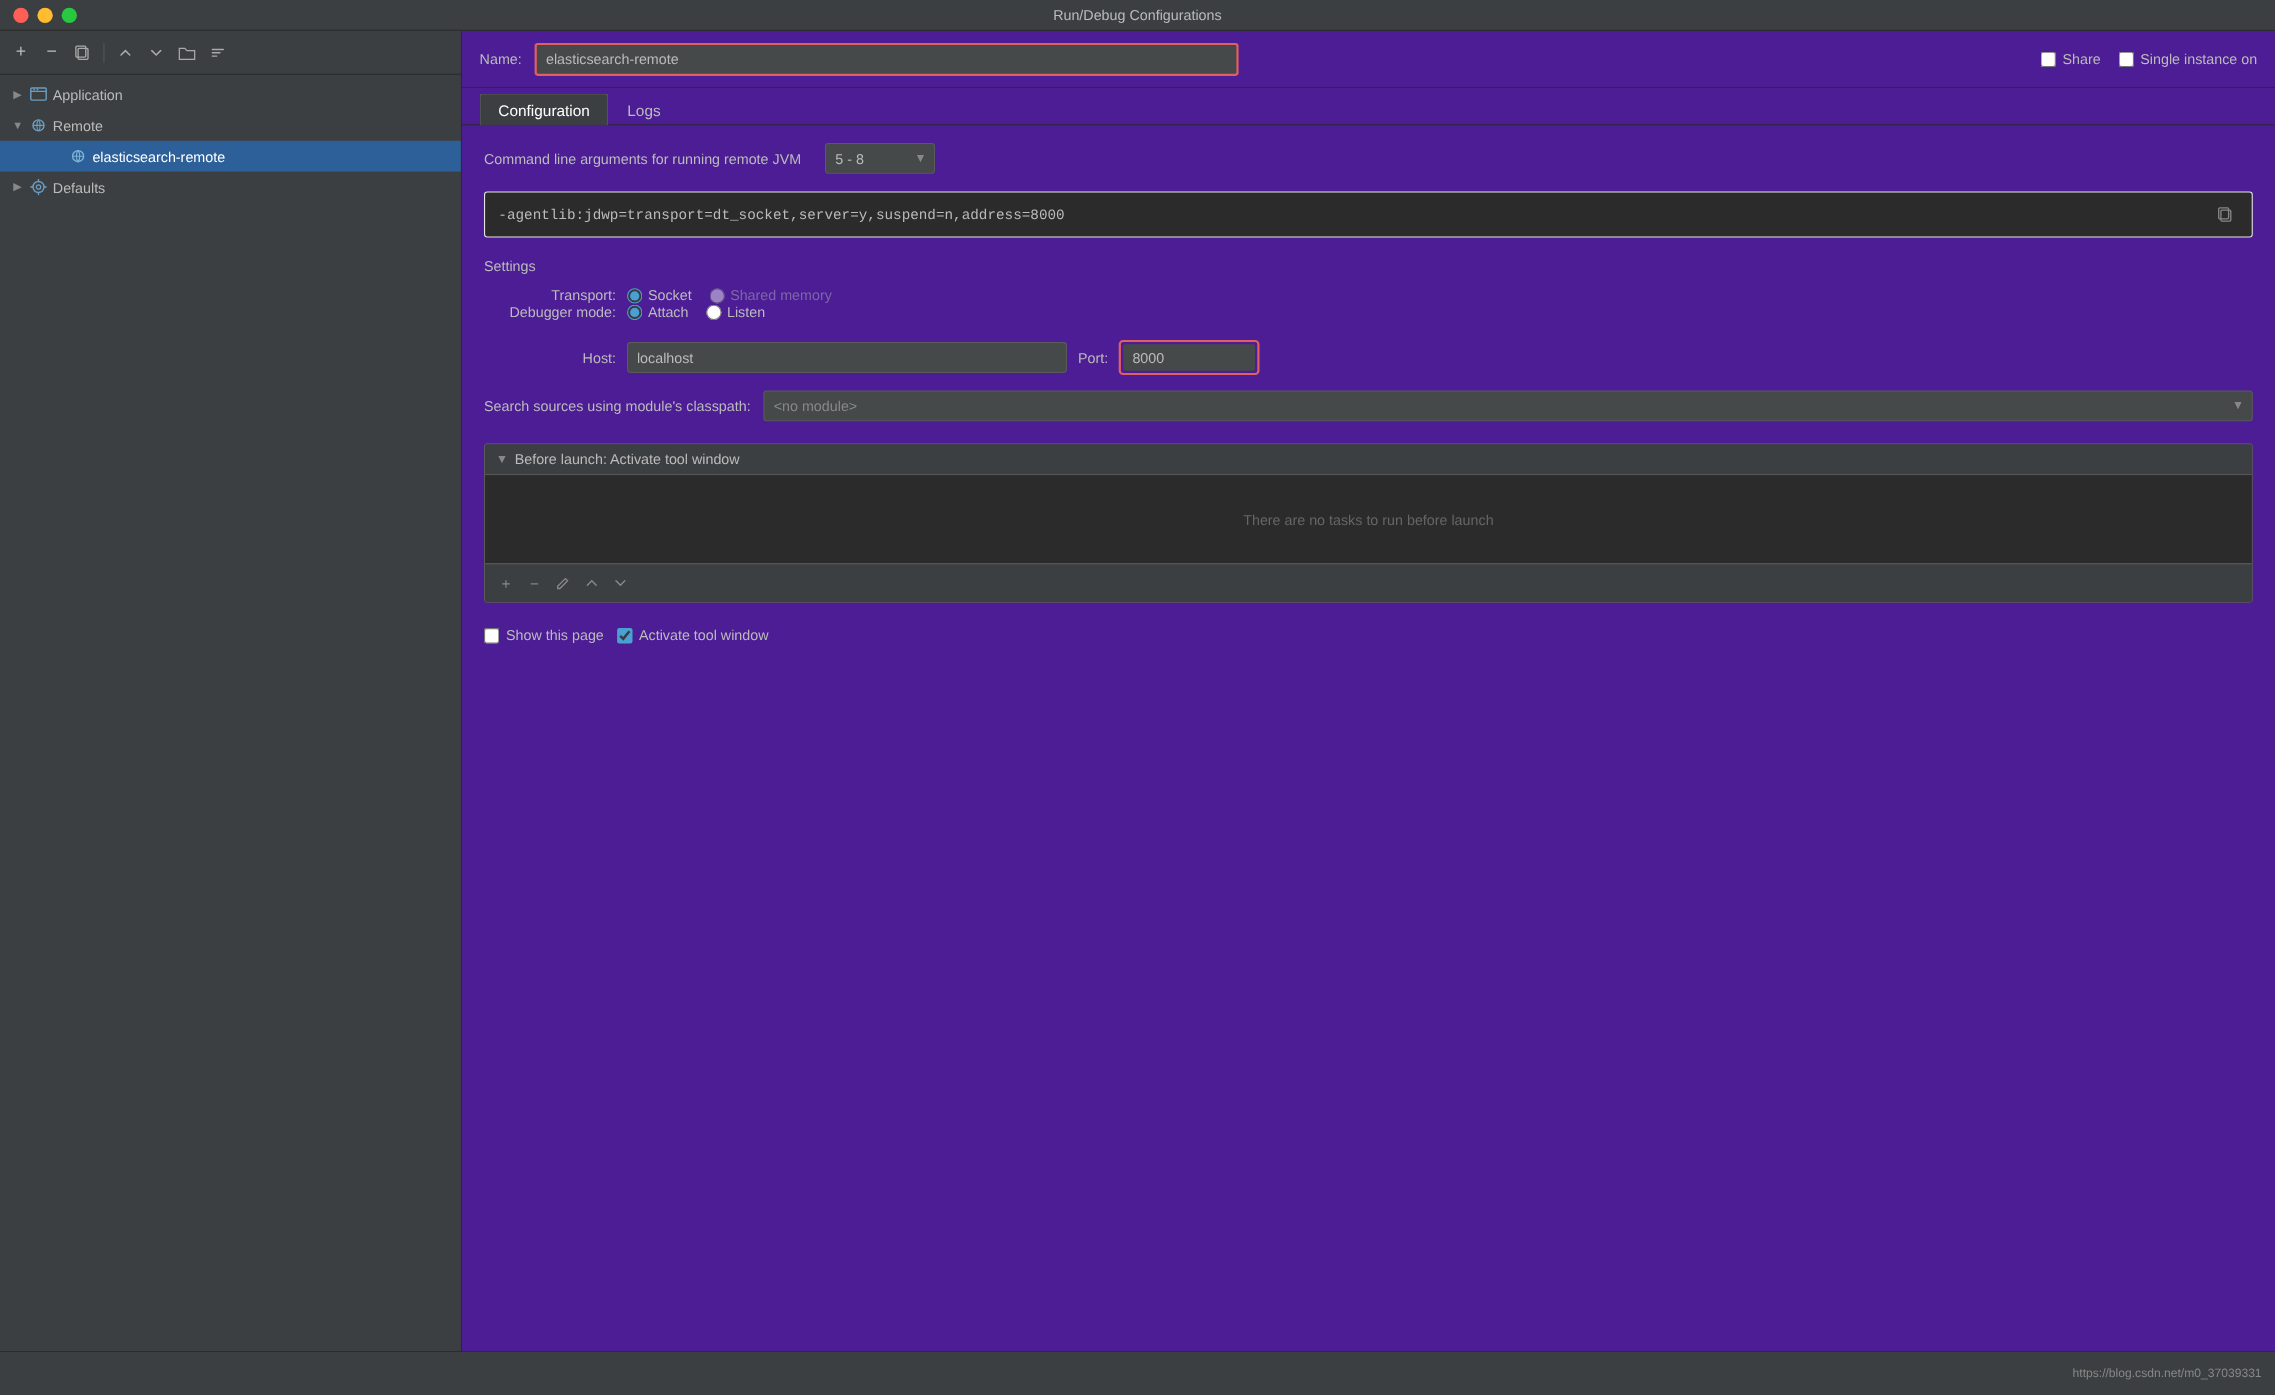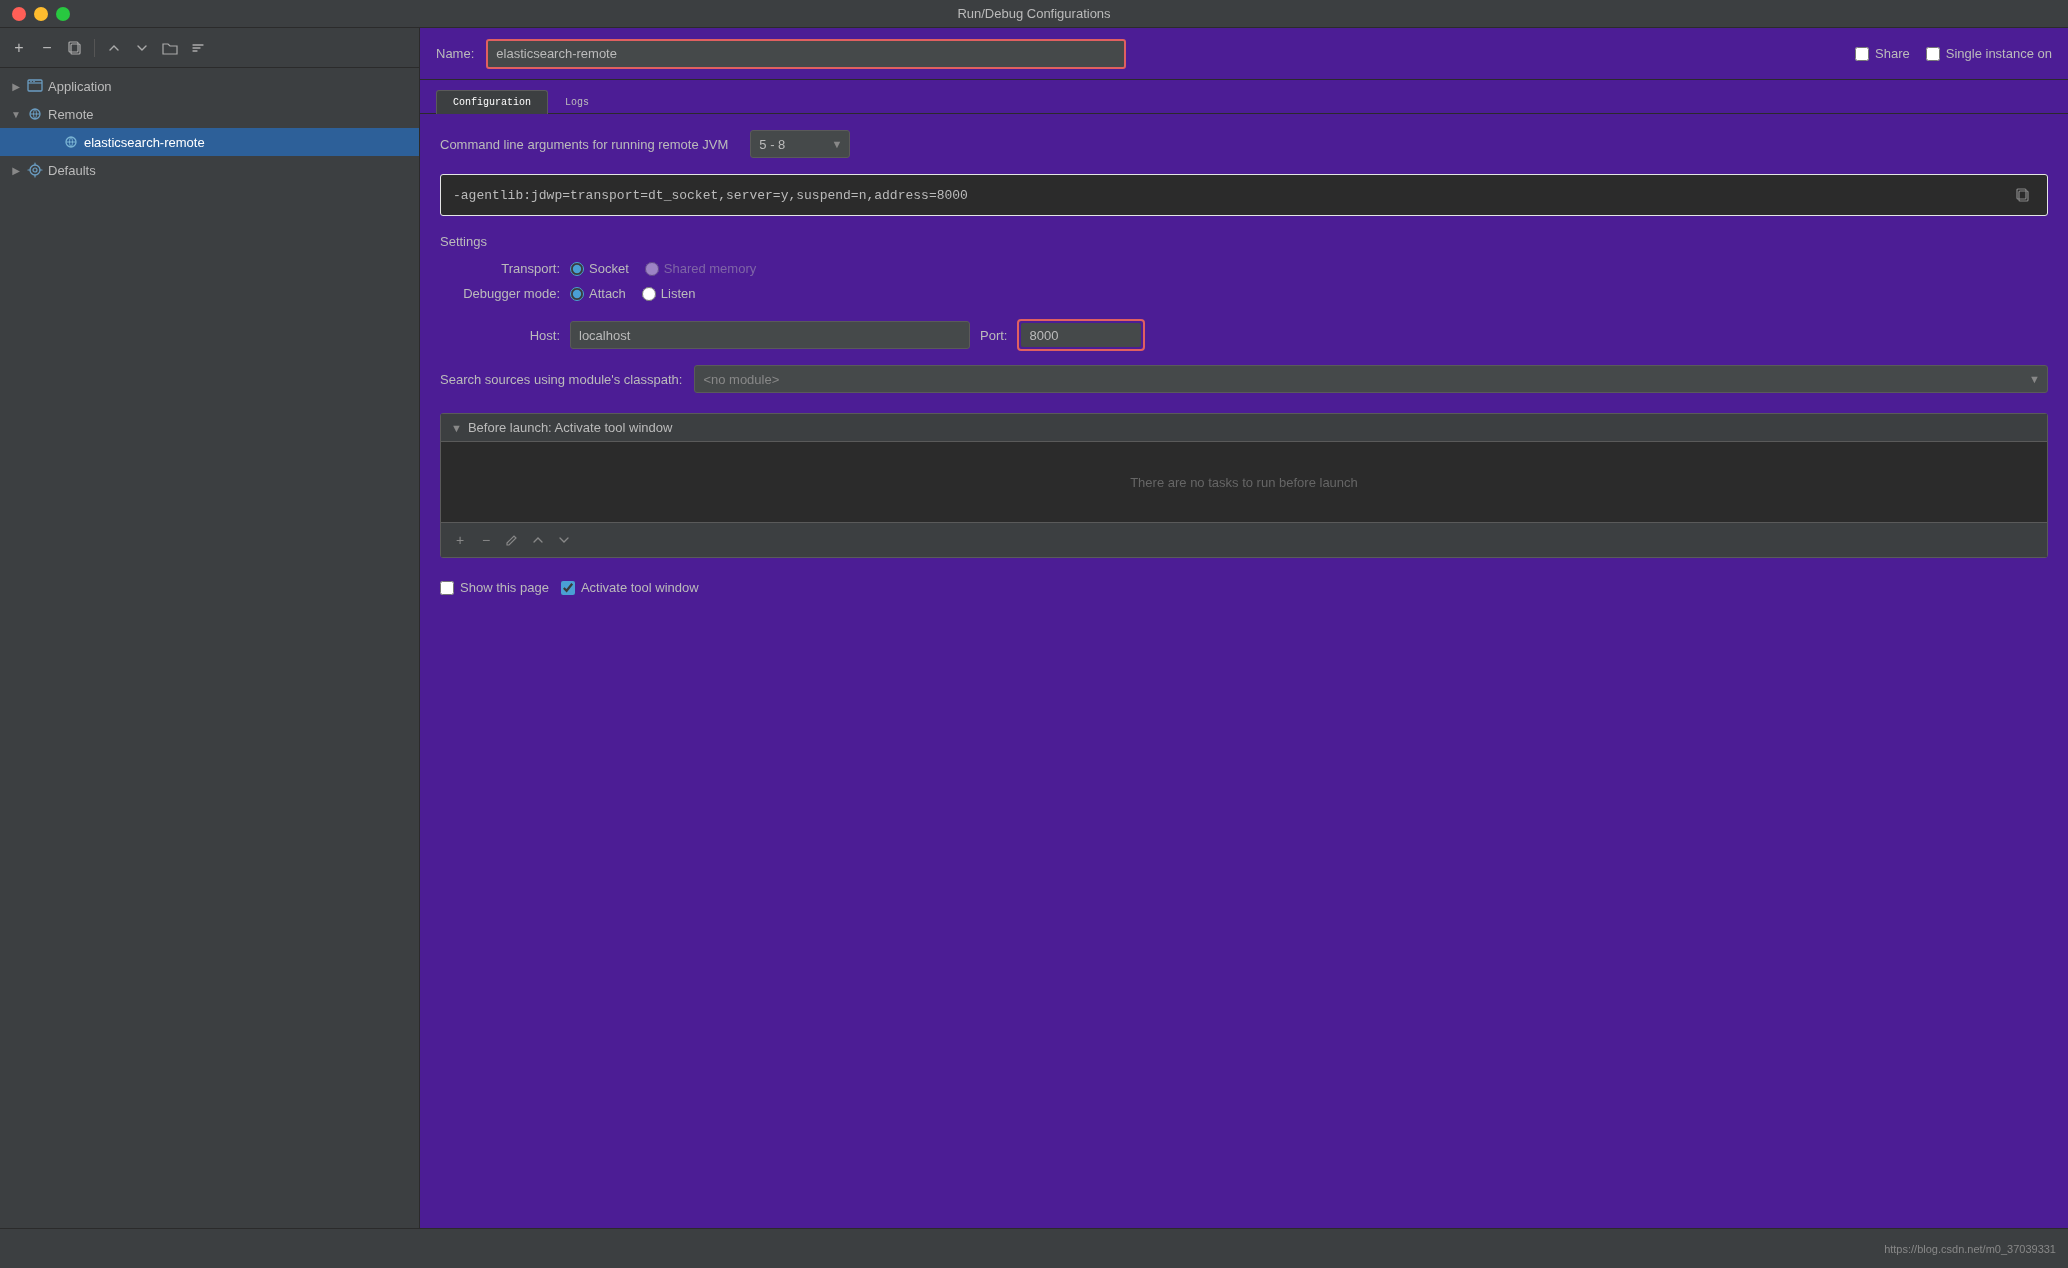--- a/index.html
+++ b/index.html
@@ -175,29 +175,28 @@
     
     .tabs-bar {
       display: flex;
       align-items: flex-end;
       padding: 0 16px;
       border-bottom: 1px solid #2b2b2b;
       height: 34px;
     }
     .tab {
       padding: 6px 16px;
-      font-size: 10px;
+      font-size: 14px;
       cursor: pointer;
       color: #bbbbbb;
       border: 1px solid transparent;
       border-bottom: none;
       border-radius: 3px 3px 0 0;
       position: relative;
       top: 1px;
-      font-family: Liberation Mono, monospace;
     }
     .tab.active {
       background: #3c3f41;
       border-color: #5a5a5a;
       border-bottom-color: #3c3f41;
       color: #ffffff;
     }
 
     
     .config-panel {
@@ -272,21 +271,20 @@
     
     .settings-title {
       font-size: 13px;
       color: #bbbbbb;
       margin-bottom: 12px;
     }
 
     .settings-grid {
       display: flex;
       flex-direction: column;
-      gap: 10px;
       margin-bottom: 18px;
     }
     .setting-row {
       display: flex;
       align-items: center;
       gap: 10px;
     }
     .setting-label {
       width: 120px;
       font-size: 13px;

